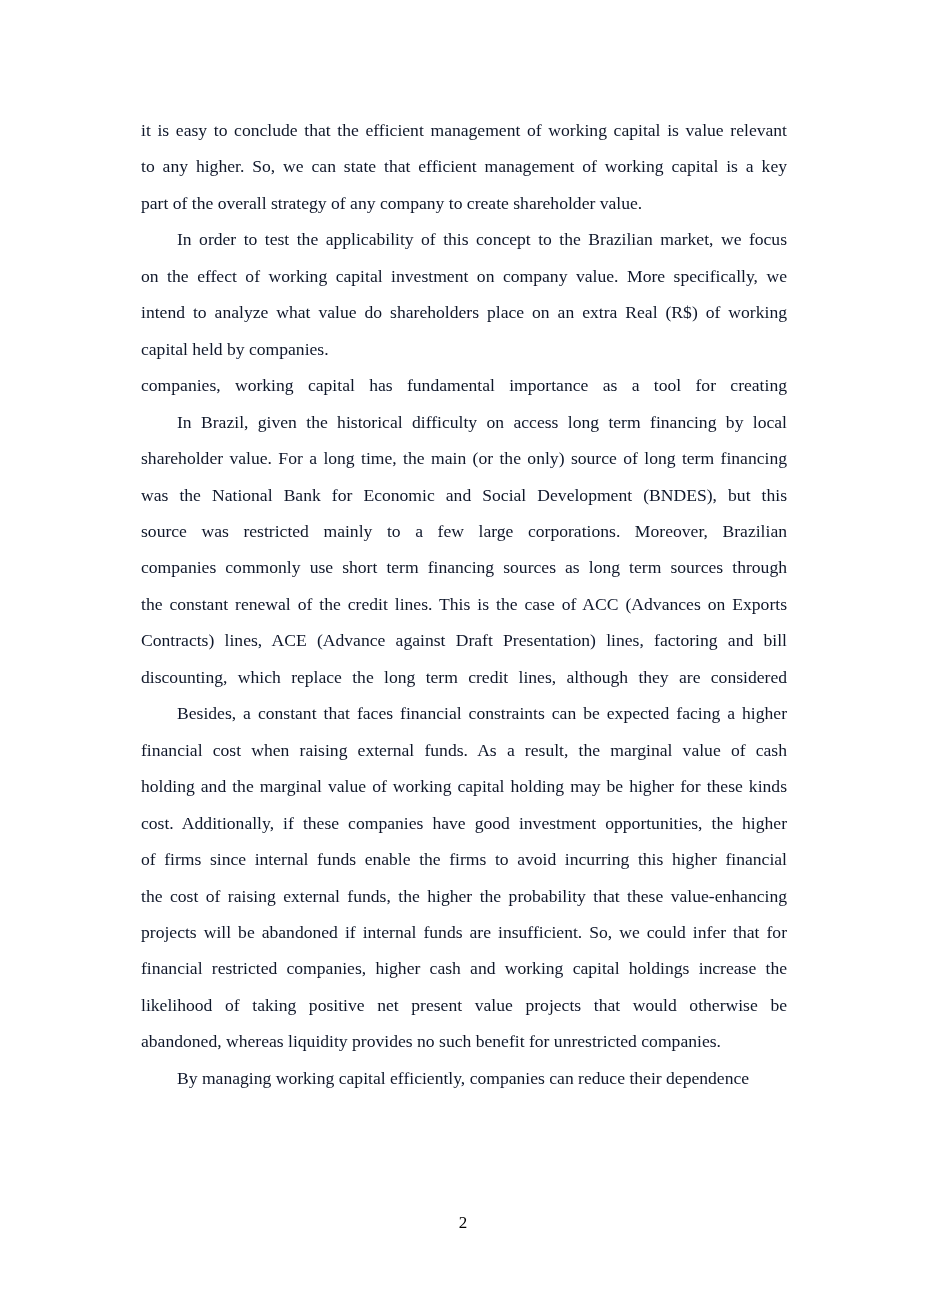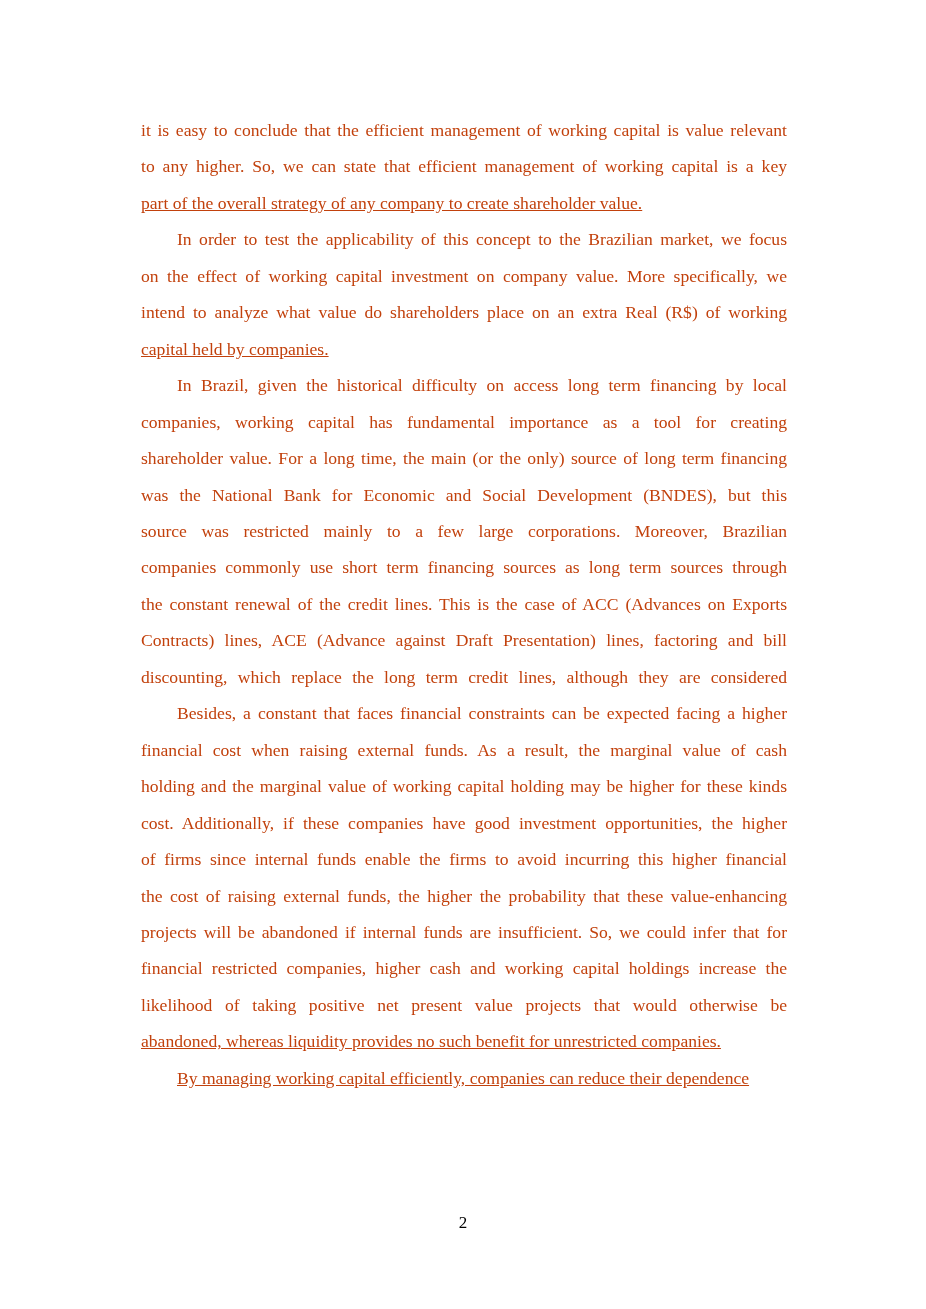--- a/index.html
+++ b/index.html
@@ -16,35 +16,34 @@
     font-family: "Liberation Serif", "DejaVu Serif", serif;
     overflow: hidden;
   }
   .body-text {
     position: absolute;
     left: 141px;
     top: 112px;
     width: 646px;
     font-size: 17.6px;
     line-height: 36.45px;
-    color: #c2410c;
+    color: #0f172a;
   }
   .paragraph {
     margin: 0;
     padding: 0;
   }
   .line {
     text-align: justify;
     text-align-last: justify;
     white-space: normal;
   }
   .line.last {
     text-align: right;
     text-align-last: left;
-    text-decoration: underline;
   }
   .line.indent {
     text-indent: 36px;
   }
   .page-number {
     position: absolute;
     top: 1212px;
     left: 0;
     width: 100%;
     text-align: center;
@@ -63,22 +62,22 @@
         <div class="line">to any higher. So, we can state that efficient management of working capital is a key</div>
         <div class="line last">part of the overall strategy of any company to create shareholder value.</div>
       </div>
       <div class="paragraph">
         <div class="line indent">In order to test the applicability of this concept to the Brazilian market, we focus</div>
         <div class="line">on the effect of working capital investment on company value. More specifically, we</div>
         <div class="line">intend to analyze what value do shareholders place on an extra Real (R$) of working</div>
         <div class="line last">capital held by companies.</div>
       </div>
       <div class="paragraph">
+        <div class="line">companies, working capital has fundamental importance as a tool for creating</div>
         <div class="line indent">In Brazil, given the historical difficulty on access long term financing by local</div>
-        <div class="line">companies, working capital has fundamental importance as a tool for creating</div>
         <div class="line">shareholder value. For a long time, the main (or the only) source of long term financing</div>
         <div class="line">was the National Bank for Economic and Social Development (BNDES), but this</div>
         <div class="line">source was restricted mainly to a few large corporations. Moreover, Brazilian</div>
         <div class="line">companies commonly use short term financing sources as long term sources through</div>
         <div class="line">the constant renewal of the credit lines. This is the case of ACC (Advances on Exports</div>
         <div class="line">Contracts) lines, ACE (Advance against Draft Presentation) lines, factoring and bill</div>
         <div class="line">discounting, which replace the long term credit lines, although they are considered</div>
       </div>
       <div class="paragraph">
         <div class="line indent">Besides, a constant that faces financial constraints can be expected facing a higher</div>

